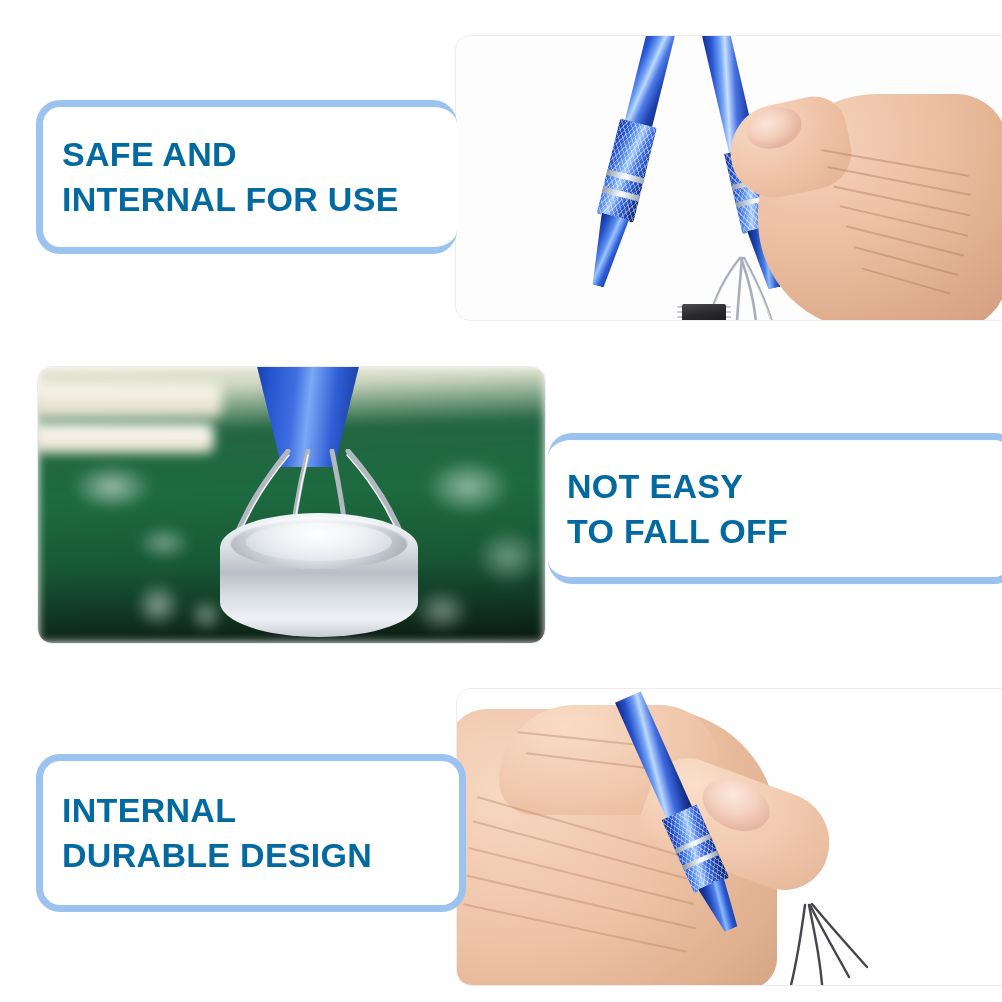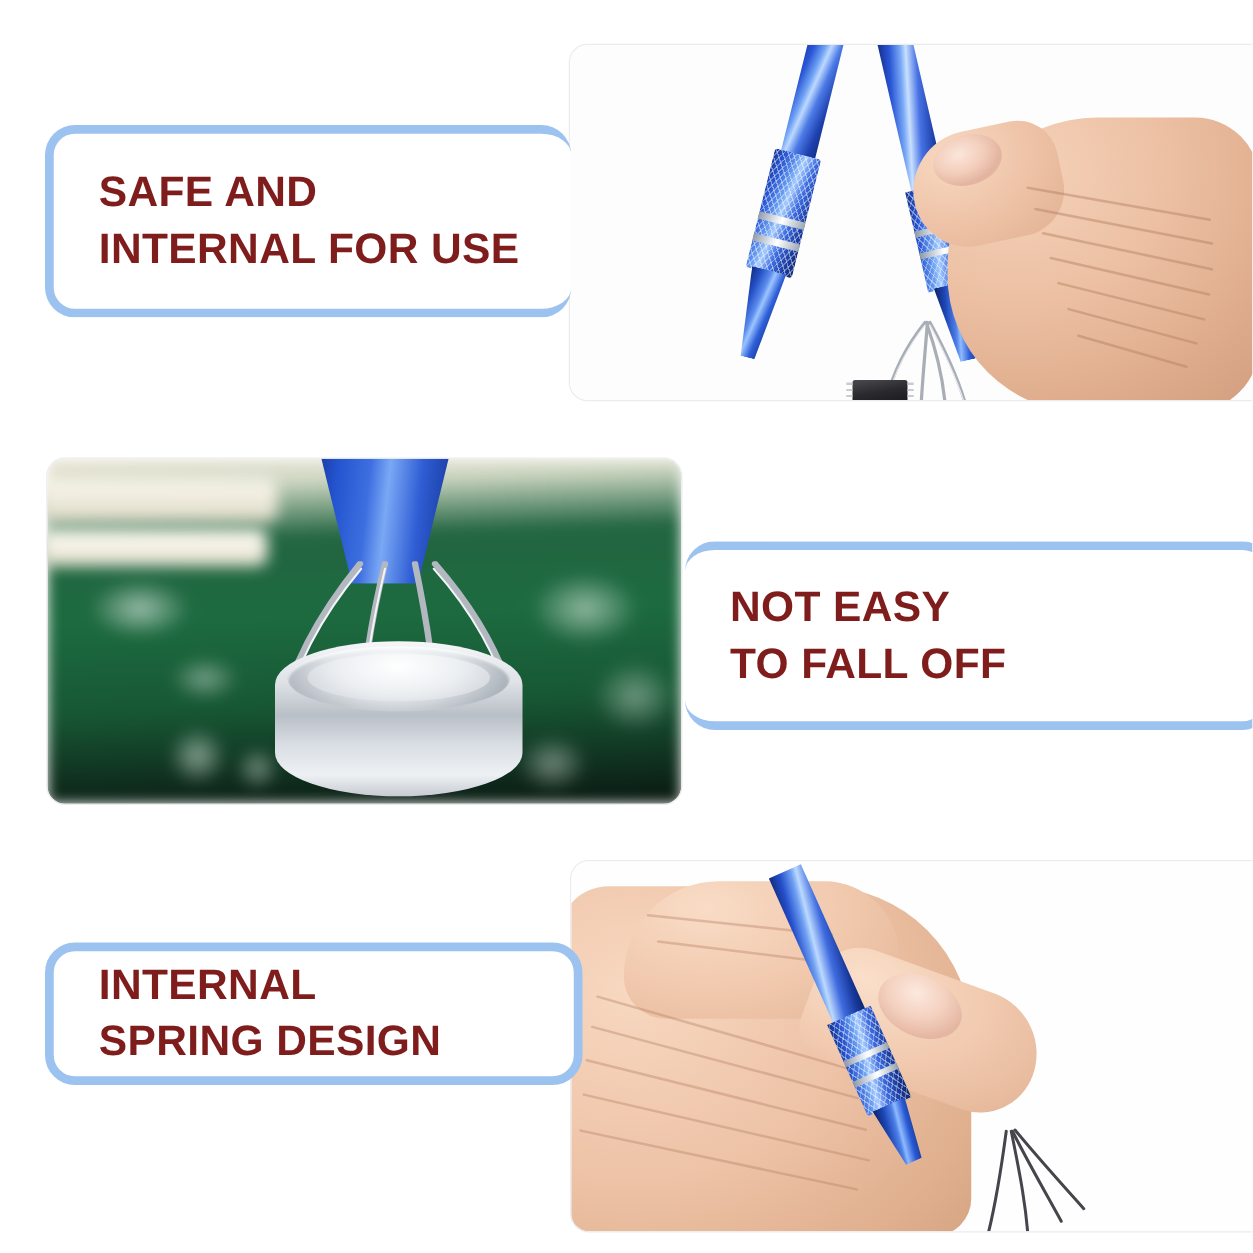--- a/index.html
+++ b/index.html
@@ -38,27 +38,27 @@
     background: #ffffff;
     border: 7px solid #9cc3ef;
     border-radius: 24px;
     box-sizing: border-box;
     display: flex;
     flex-direction: column;
     justify-content: center;
     overflow: hidden;
   }
   .callout .line {
-    color: #7f1d1d;
+    color: #0369a1;
     font-weight: bold;
     font-size: 34px;
     letter-spacing: 0.3px;
     line-height: 1.32;
     white-space: nowrap;
-    padding-left: 36px;
+    padding-left: 19px;
   }
   .callout.clip-right { border-right-color: transparent; border-right-width: 0; }
   .callout.clip-left  { border-left-color: transparent;  border-left-width: 0; }
 
   
   #photo1 .bg { position:absolute; inset:0; background:#fdfdfd; }
 
   
   .tool-l {
     position: absolute;
@@ -403,18 +403,18 @@
         <g fill="none" stroke="#45454c" stroke-width="2.4" stroke-linecap="round">
           <path d="M26 4 C22 34 18 62 10 92"></path>
           <path d="M30 4 C36 34 42 62 44 96"></path>
           <path d="M33 3 C52 26 72 48 88 66"></path>
           <path d="M31 4 C44 30 58 54 70 76"></path>
         </g>
       </svg>
     </div>
   </div>
 
-  <div class="callout" style="left:36px; top:754px; width:430px; height:114px;">
+  <div class="callout" style="left:36px; top:754px; width:430px; height:158px;">
     <div class="line">INTERNAL</div>
-    <div class="line">SPRING DESIGN</div>
+    <div class="line">DURABLE DESIGN</div>
   </div>
 
 </div>
 
 </body></html>

